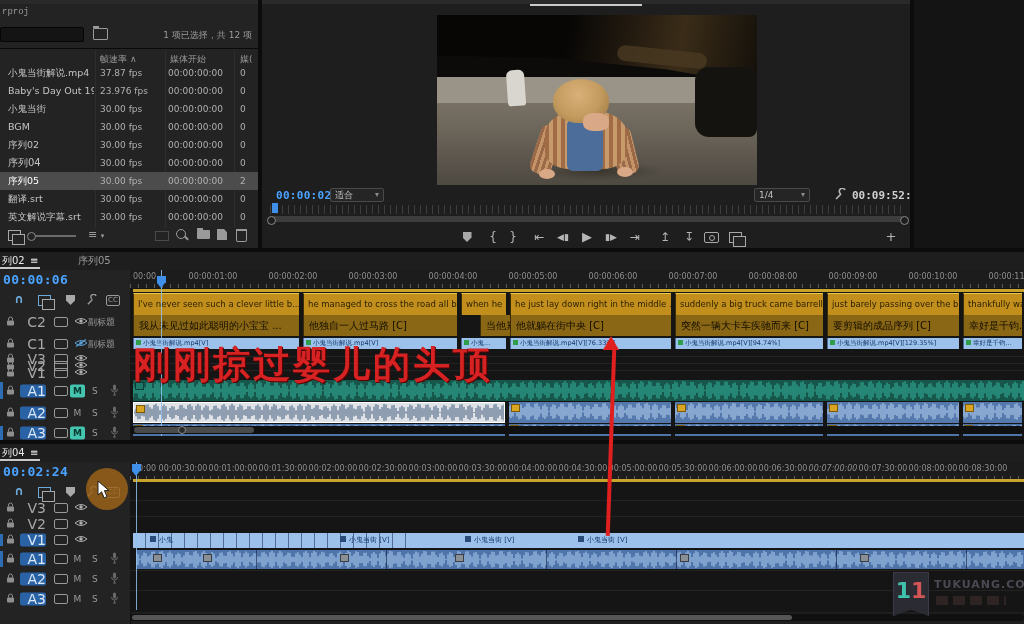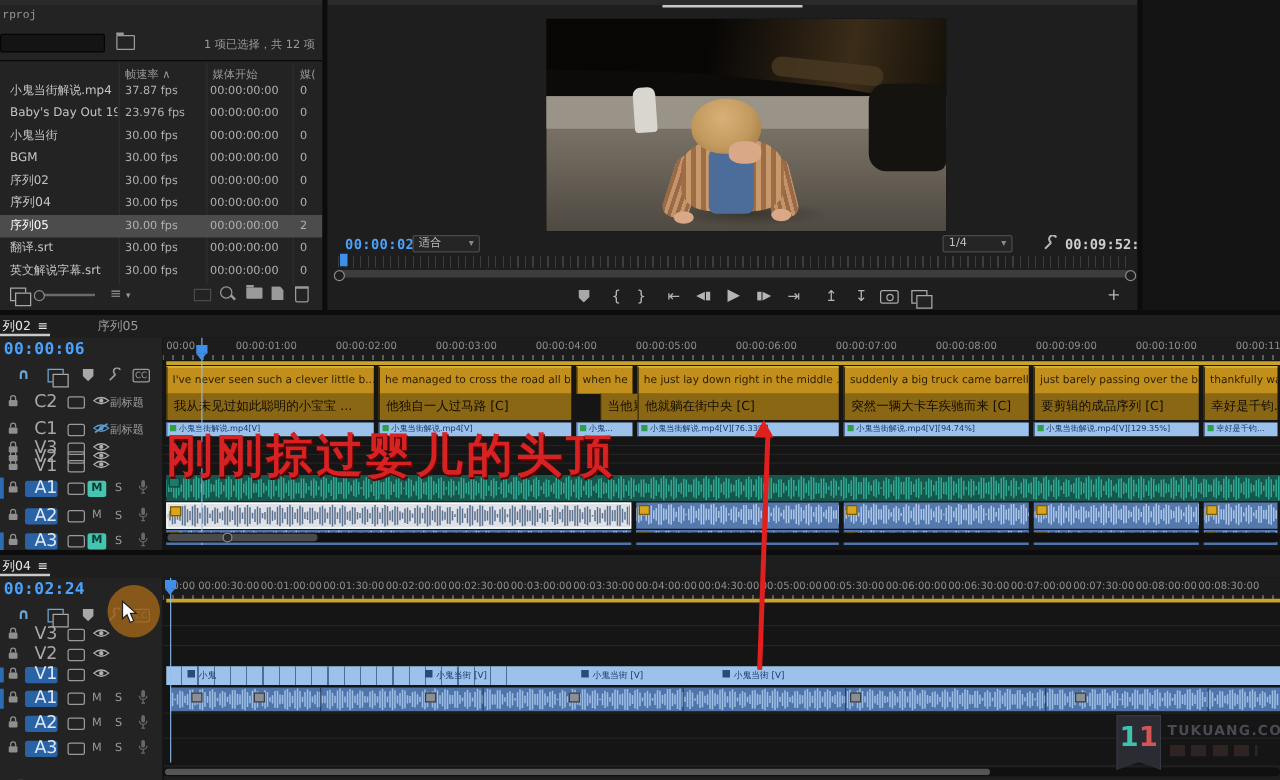--- a/index.html
+++ b/index.html
@@ -558,21 +558,21 @@
           <span class="lab" style="left: 203px;">00:02:00:00</span>
           <span class="lab" style="left: 253px;">00:02:30:00</span>
           <span class="lab" style="left: 303px;">00:03:00:00</span>
           <span class="lab" style="left: 353px;">00:03:30:00</span>
           <span class="lab" style="left: 403px;">00:04:00:00</span>
           <span class="lab" style="left: 453px;">00:04:30:00</span>
           <span class="lab" style="left: 503px;">00:05:00:00</span>
           <span class="lab" style="left: 553px;">00:05:30:00</span>
           <span class="lab" style="left: 603px;">00:06:00:00</span>
           <span class="lab" style="left: 653px;">00:06:30:00</span>
-          <span class="lab" style="left: 703px;">00:07:00:00</span>
+          <span class="lab" style="left: 703px; font-style: italic;">00:07:00:00</span>
           <span class="lab" style="left: 753px;">00:07:30:00</span>
           <span class="lab" style="left: 803px;">00:08:00:00</span>
           <span class="lab" style="left: 853px;">00:08:30:00</span>
         </div>
       <div class="yellowband" style="left:3px;top:17px;"></div>
       <div class="rowline" style="left:0;top:38px;"></div>
       <div class="rowline" style="left:0;top:54px;"></div>
       <div id="t2-v1" class="abs" style="left:3px;top:71px;width:891px;height:15px;background:#9cc2ec;overflow:hidden;">
           <div class="abs" style="left: 0px; top: 0px; width: 280px; height: 15px; background: repeating-linear-gradient(90deg, transparent 0px, transparent 12px, rgba(20, 40, 80, 0.55) 12px, rgba(20, 40, 80, 0.55) 13px);"></div>
           <span style="position: absolute; left: 17px; top: 2px; color: rgb(22, 56, 107); font-size: 7px; white-space: nowrap;"><span style="display: inline-block; width: 6px; height: 6px; background: rgb(42, 74, 122); margin-right: 3px;"></span>小鬼</span>

